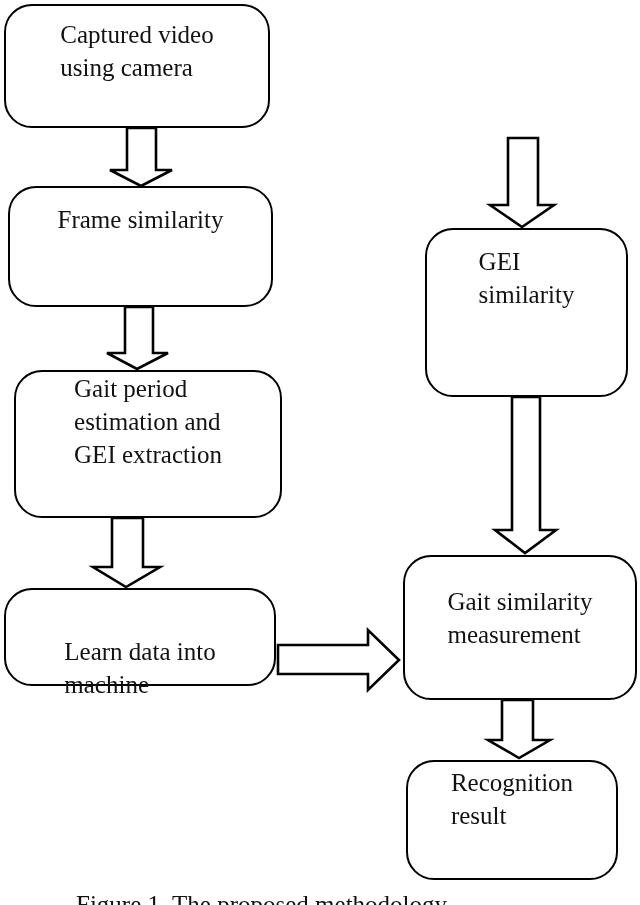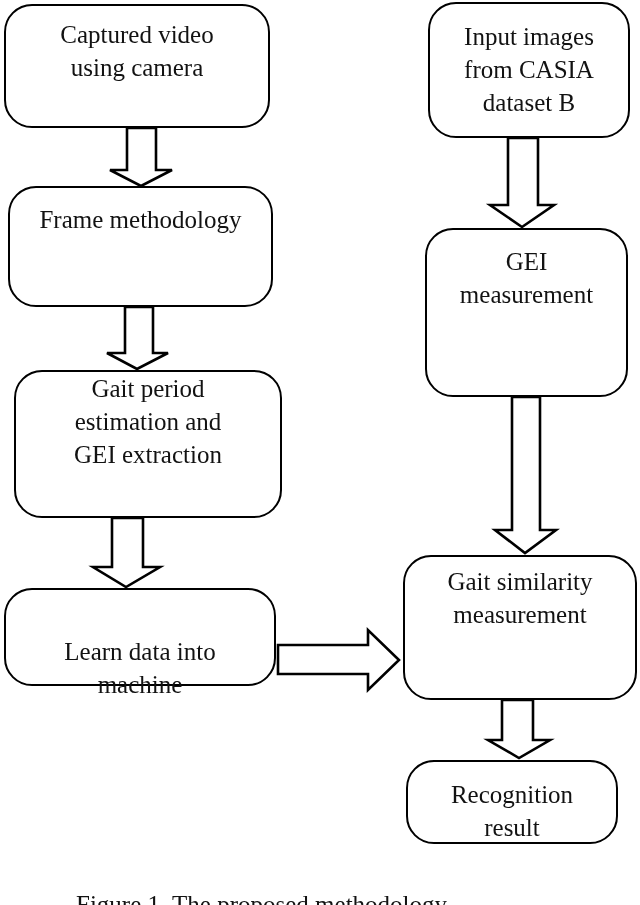--- a/index.html
+++ b/index.html
@@ -31,38 +31,38 @@
   }
   .box {
     position: absolute;
     box-sizing: border-box;
     background: #ffffff;
     border: 2.6px solid #000000;
     border-radius: 28px;
     display: flex;
     justify-content: center;
     align-items: flex-start;
-    text-align: center;
+    text-align: left;
     font-size: 25px;
     line-height: 33px;
   }
   .box span {
     white-space: pre-line;
     display: block;
   }
   
   #box-captured-video   { left: 4px;   top: 4px;   width: 266px; height: 124px; padding-top: 12px; }
   #box-frame-extraction { left: 8px;   top: 186px; width: 265px; height: 121px; padding-top: 15px; }
   #box-gait-period      { left: 14px;  top: 370px; width: 268px; height: 148px; }
   #box-learn-data       { left: 4px;   top: 588px; width: 272px; height: 98px; padding-top: 45px; }
   
   #box-input-images     { left: 428px; top: 2px;   width: 202px; height: 136px; padding-top: 16px; }
   #box-gei-extraction   { left: 425px; top: 228px; width: 203px; height: 169px; padding-top: 15px; }
-  #box-gait-similarity  { left: 403px; top: 555px; width: 234px; height: 145px; padding-top: 8px; }
-  #box-recognition      { left: 406px; top: 760px; width: 212px; height: 84px; padding-top: 16px; }
+  #box-gait-similarity  { left: 403px; top: 555px; width: 234px; height: 145px; padding-top: 28px; }
+  #box-recognition      { left: 406px; top: 760px; width: 212px; height: 120px; padding-top: 4px; }
 
   .caption {
     position: absolute;
     left: 76px;
     top: 890px;
     font-size: 25px;
     line-height: 30px;
     white-space: nowrap;
   }
 </style>
@@ -83,43 +83,38 @@
 
     <polygon points="278,645 368,645 368,630 399,660 368,690 368,674 278,674"></polygon>
   </svg>
 
   <div class="box" id="box-captured-video">
     <span>Captured video
 using camera</span>
   </div>
 
   <div class="box" id="box-frame-extraction">
-    <span>Frame methodology</span>
+    <span>Frame similarity</span>
   </div>
 
   <div class="box" id="box-gait-period">
     <span>Gait period
 estimation and
 GEI extraction</span>
   </div>
 
   <div class="box" id="box-learn-data">
     <span>Learn data into
 machine</span>
   </div>
 
-  <div class="box" id="box-input-images">
-    <span>Input images
-from CASIA
-dataset B</span>
-  </div>
 
   <div class="box" id="box-gei-extraction">
     <span>GEI
-measurement</span>
+similarity</span>
   </div>
 
   <div class="box" id="box-gait-similarity">
     <span>Gait similarity
 measurement</span>
   </div>
 
   <div class="box" id="box-recognition">
     <span>Recognition
 result</span>

